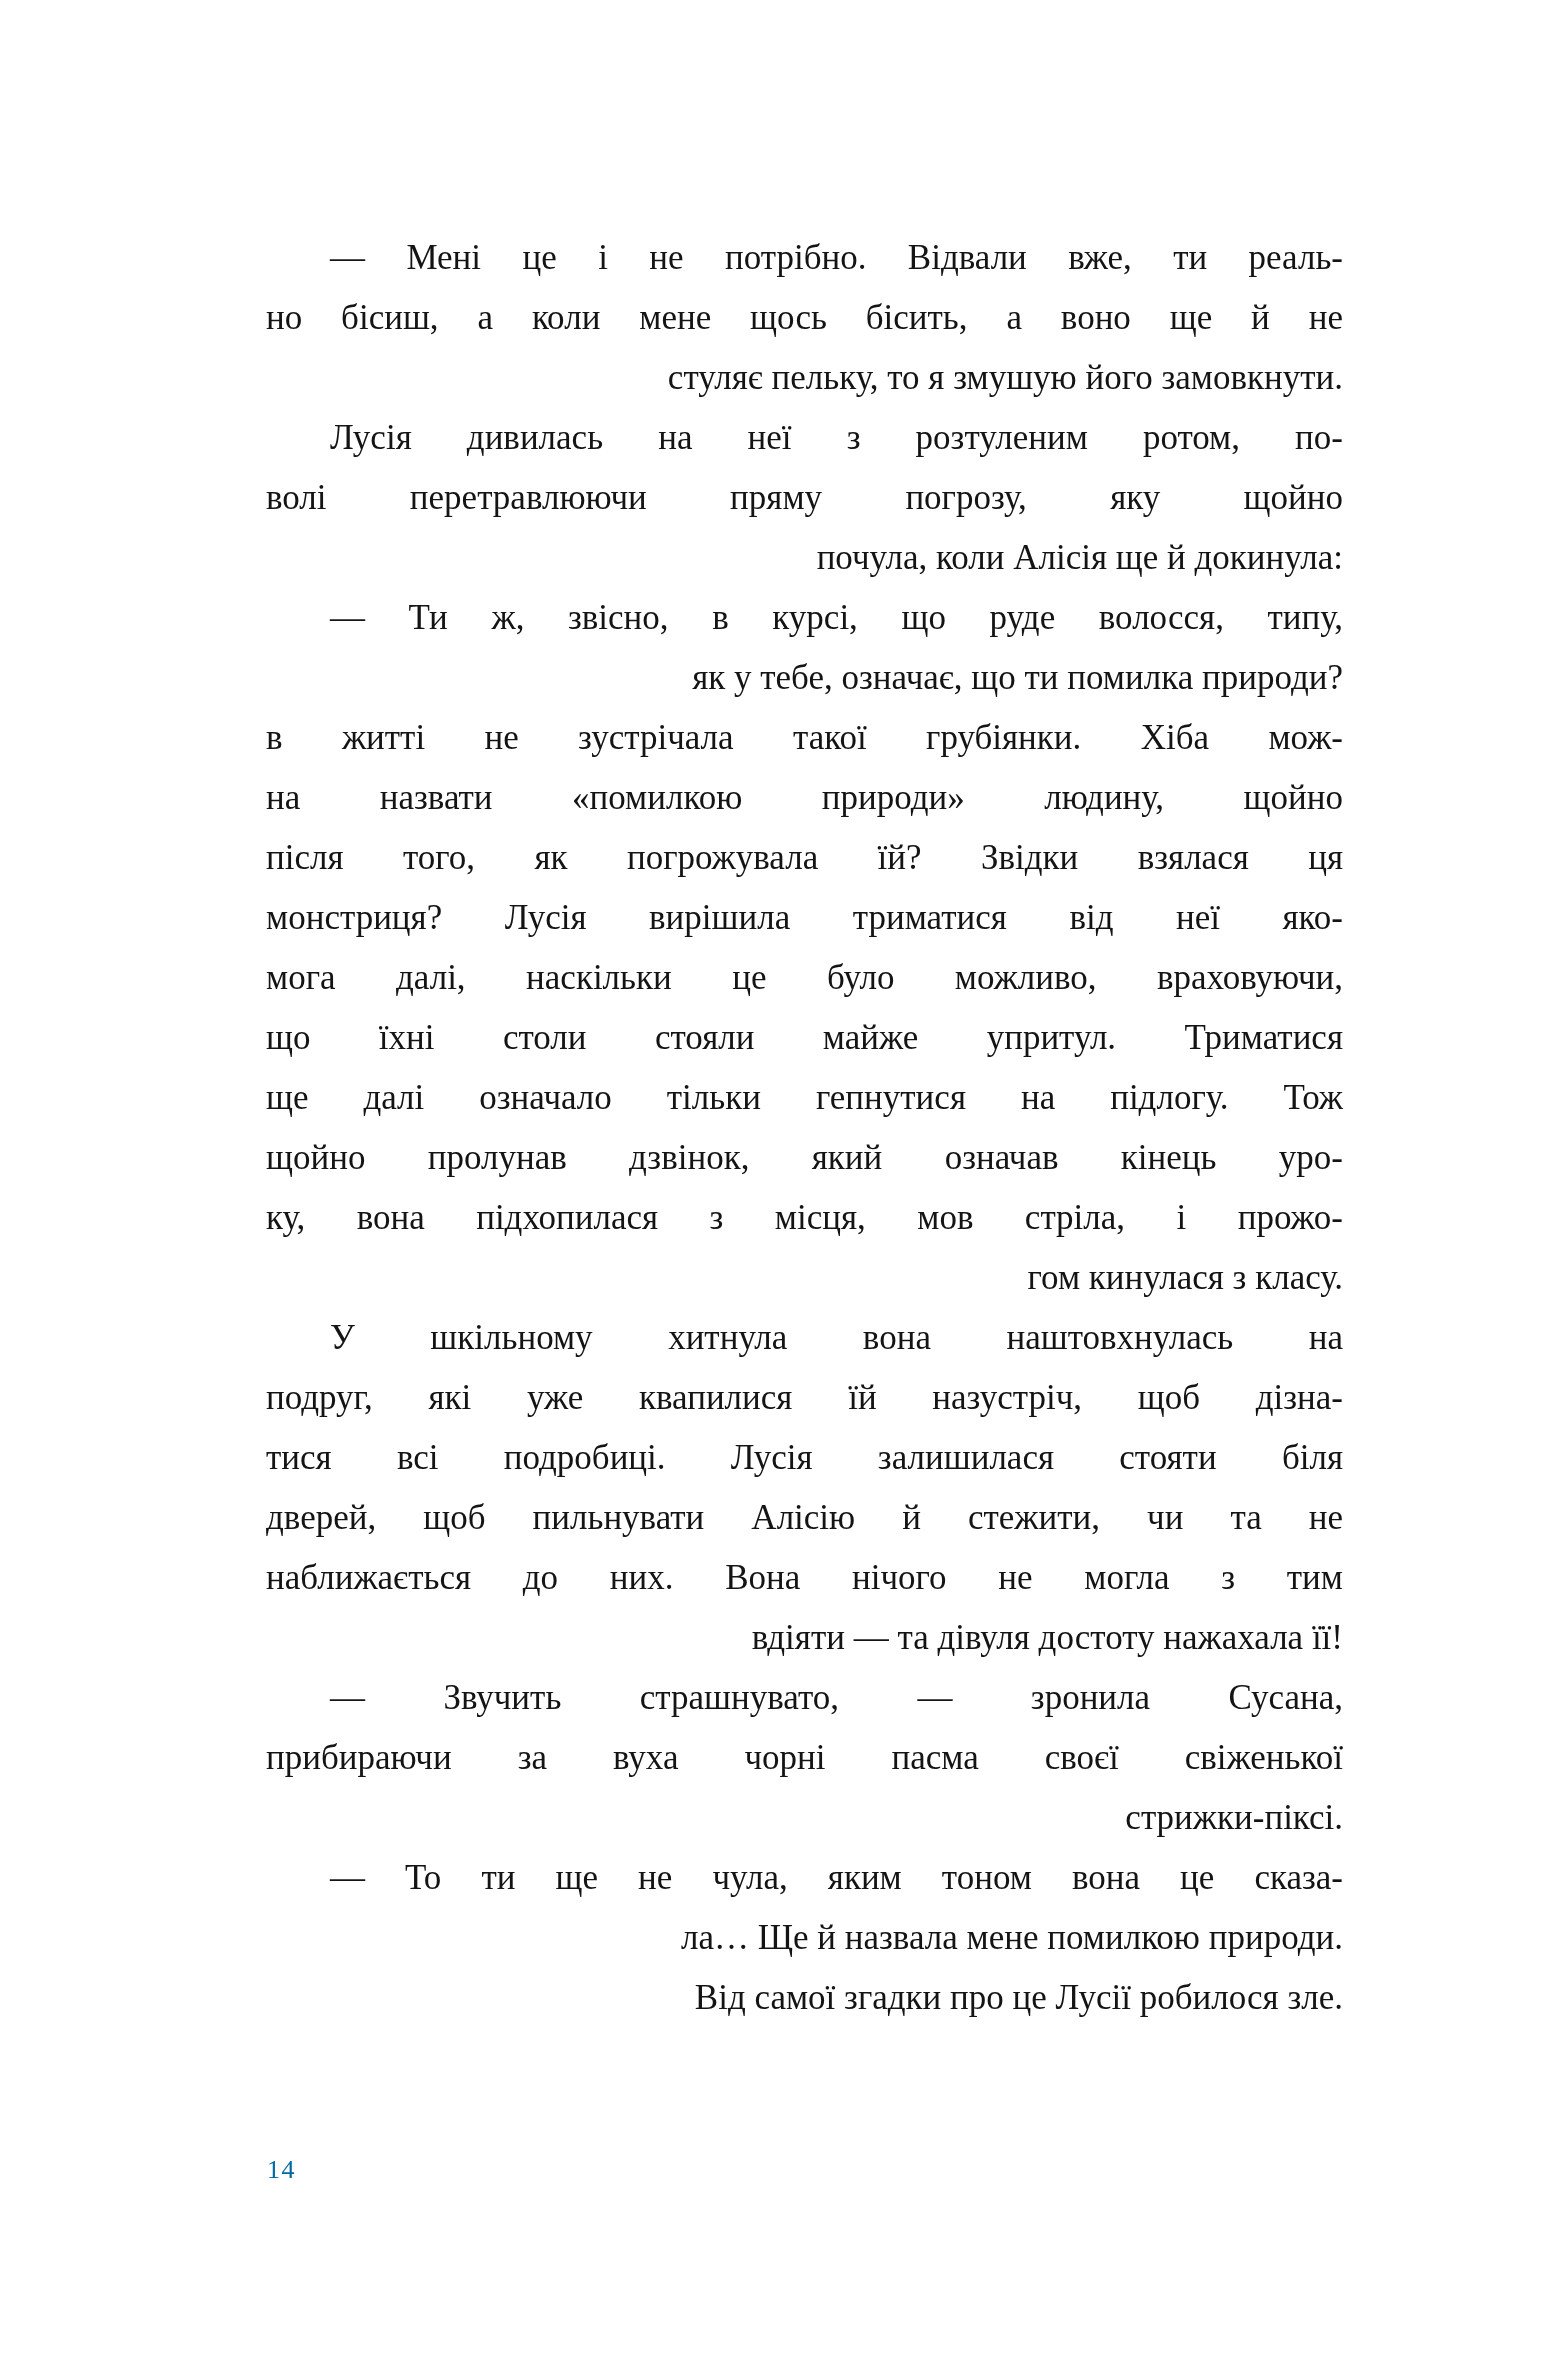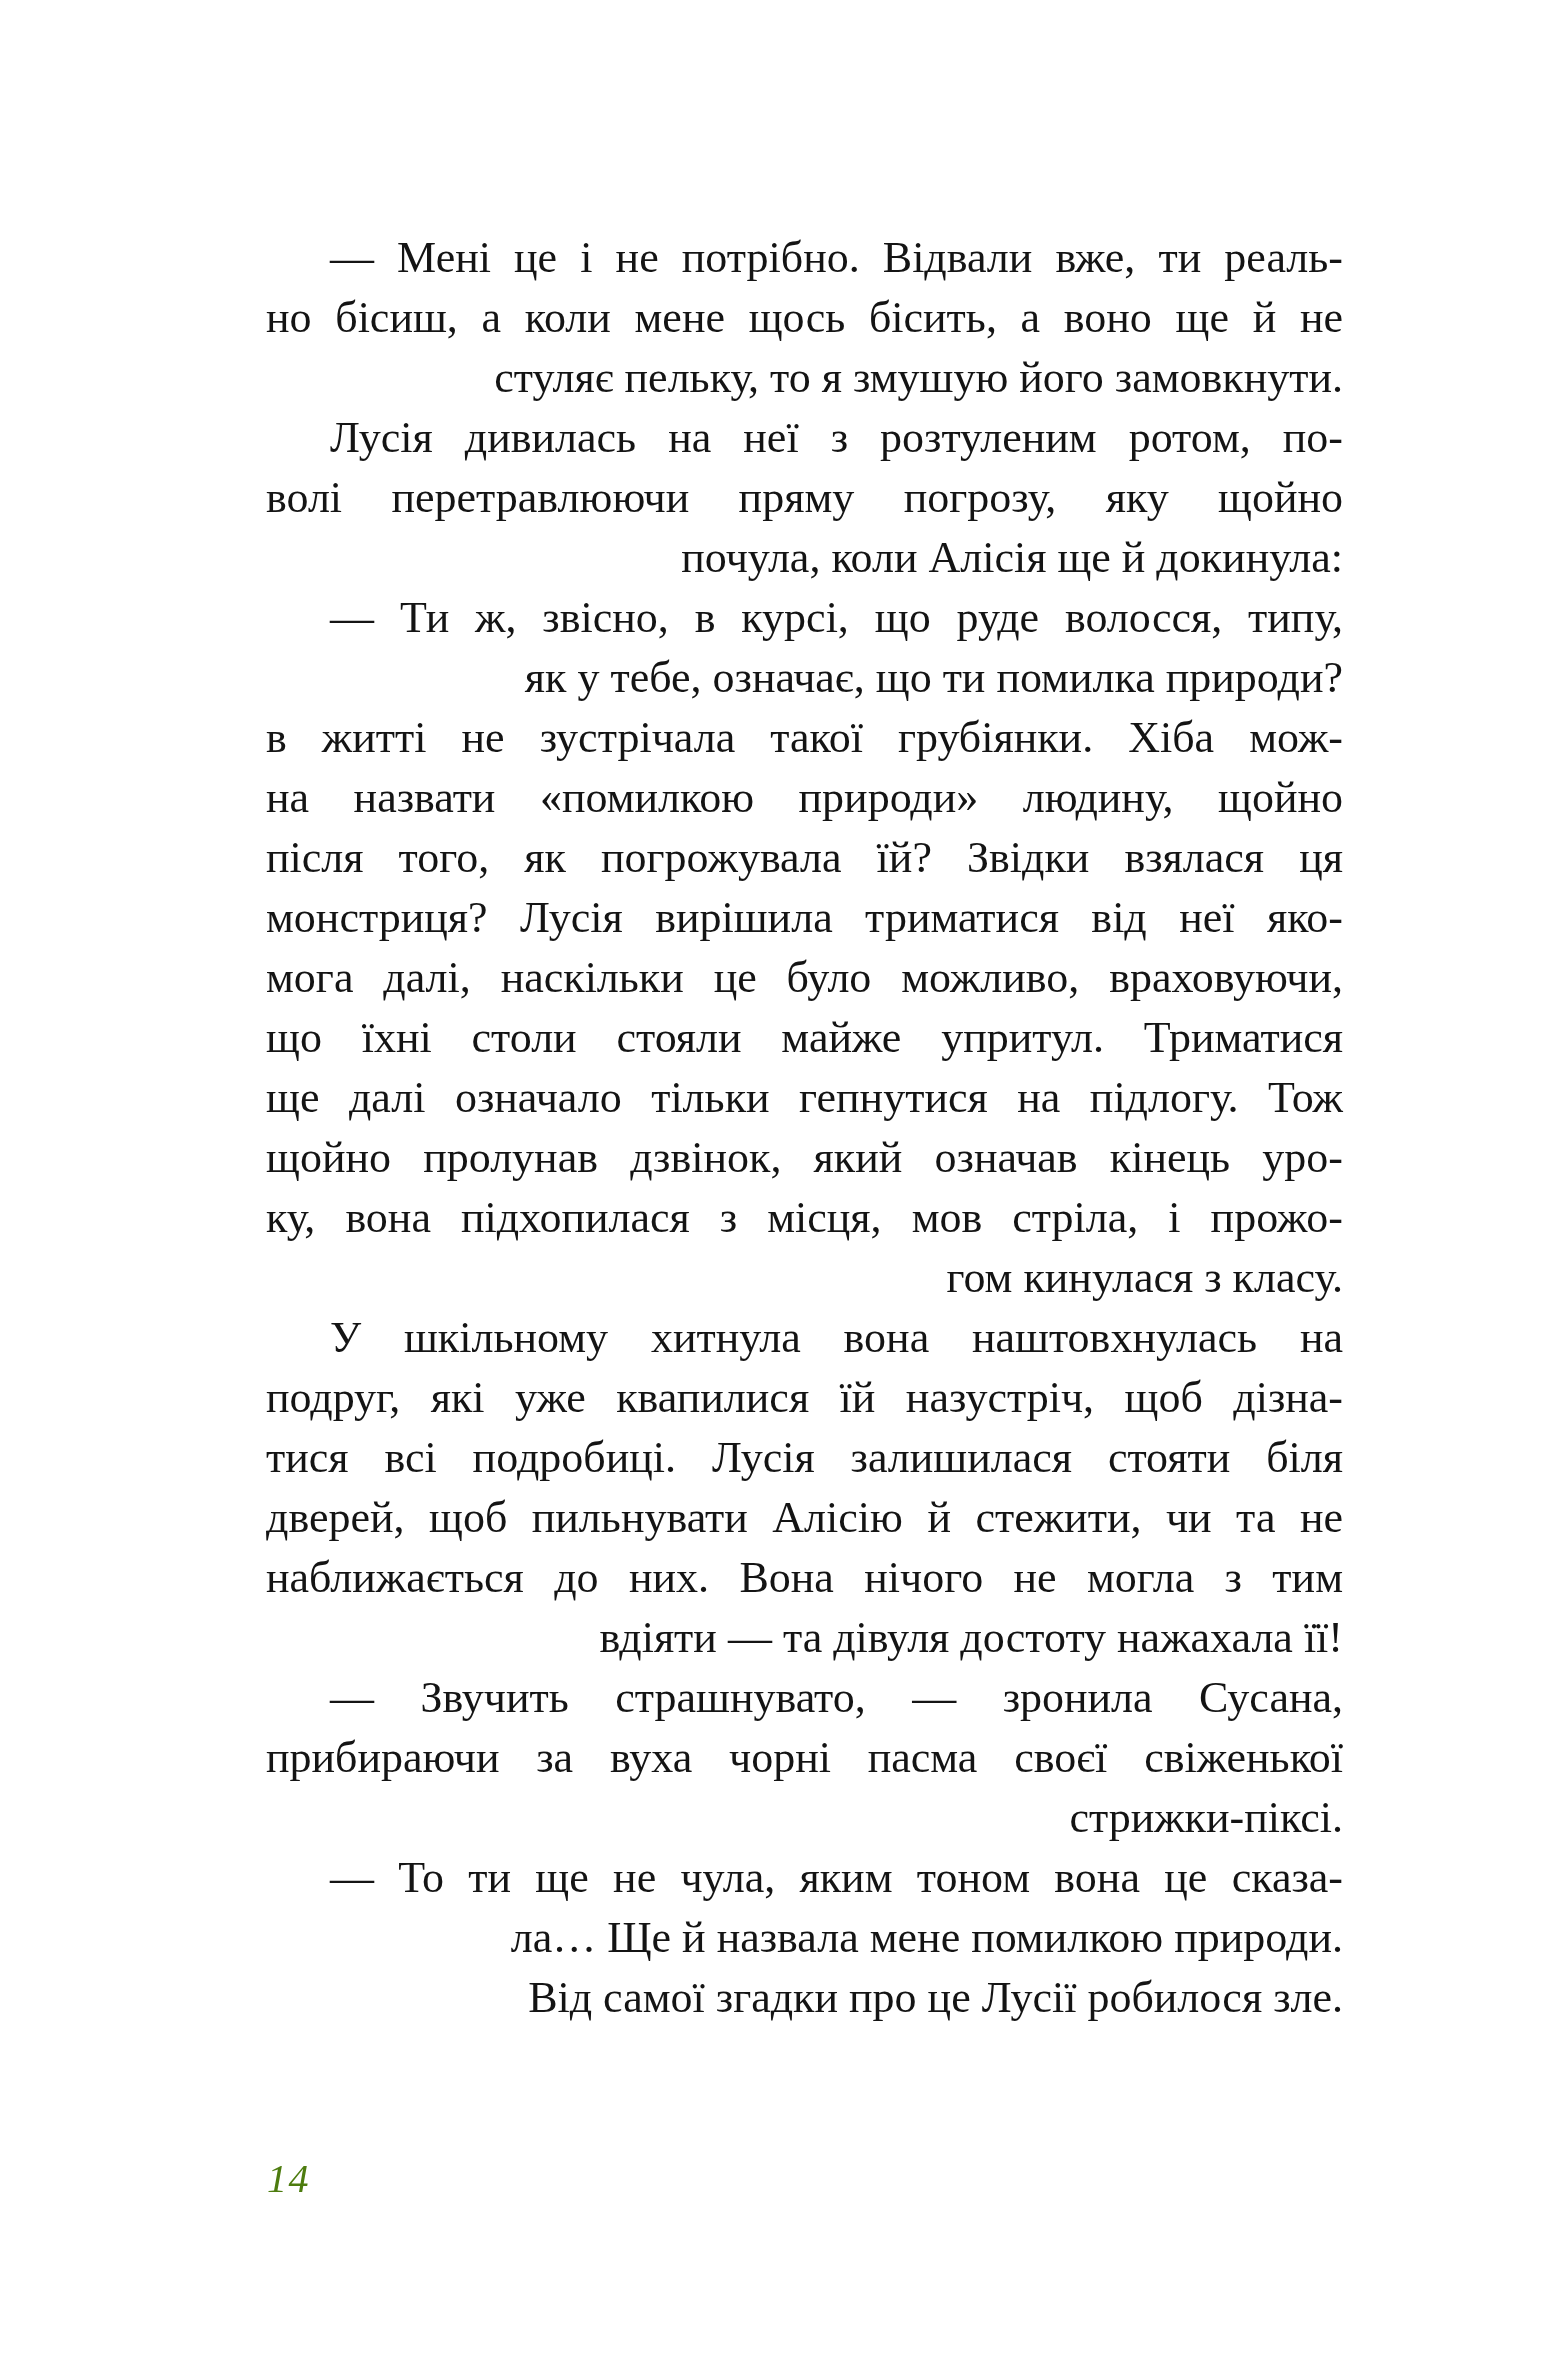--- a/index.html
+++ b/index.html
@@ -14,44 +14,43 @@
     background: #ffffff;
     color: #141414;
     font-family: "Liberation Serif", "DejaVu Serif", serif;
     overflow: hidden;
   }
   .text-block {
     position: absolute;
     left: 266px;
     top: 228px;
     width: 1077px;
-    font-size: 44px;
+    font-size: 35px;
     line-height: 60px;
   }
   .paragraph {
     margin: 0;
     padding: 0;
   }
   .line {
     text-align: right;
   }
   .line.just {
     text-align: justify;
     text-align-last: justify;
   }
   .line.first {
     text-indent: 64px;
   }
   .page-number {
     position: absolute;
     left: 267px;
     top: 2155px;
-    font-size: 40px;
-    font-style: italic;
-    color: #4d7c0f;
+    font-size: 26px;
+    color: #0369a1;
     letter-spacing: 1.6px;
   }
 </style>
 </head>
 <body>
 
 <div class="book-page">
   <div class="text-block">
       <div class="paragraph">
         <div class="line first just">— Мені це і не потрібно. Відвали вже, ти реаль-</div>

